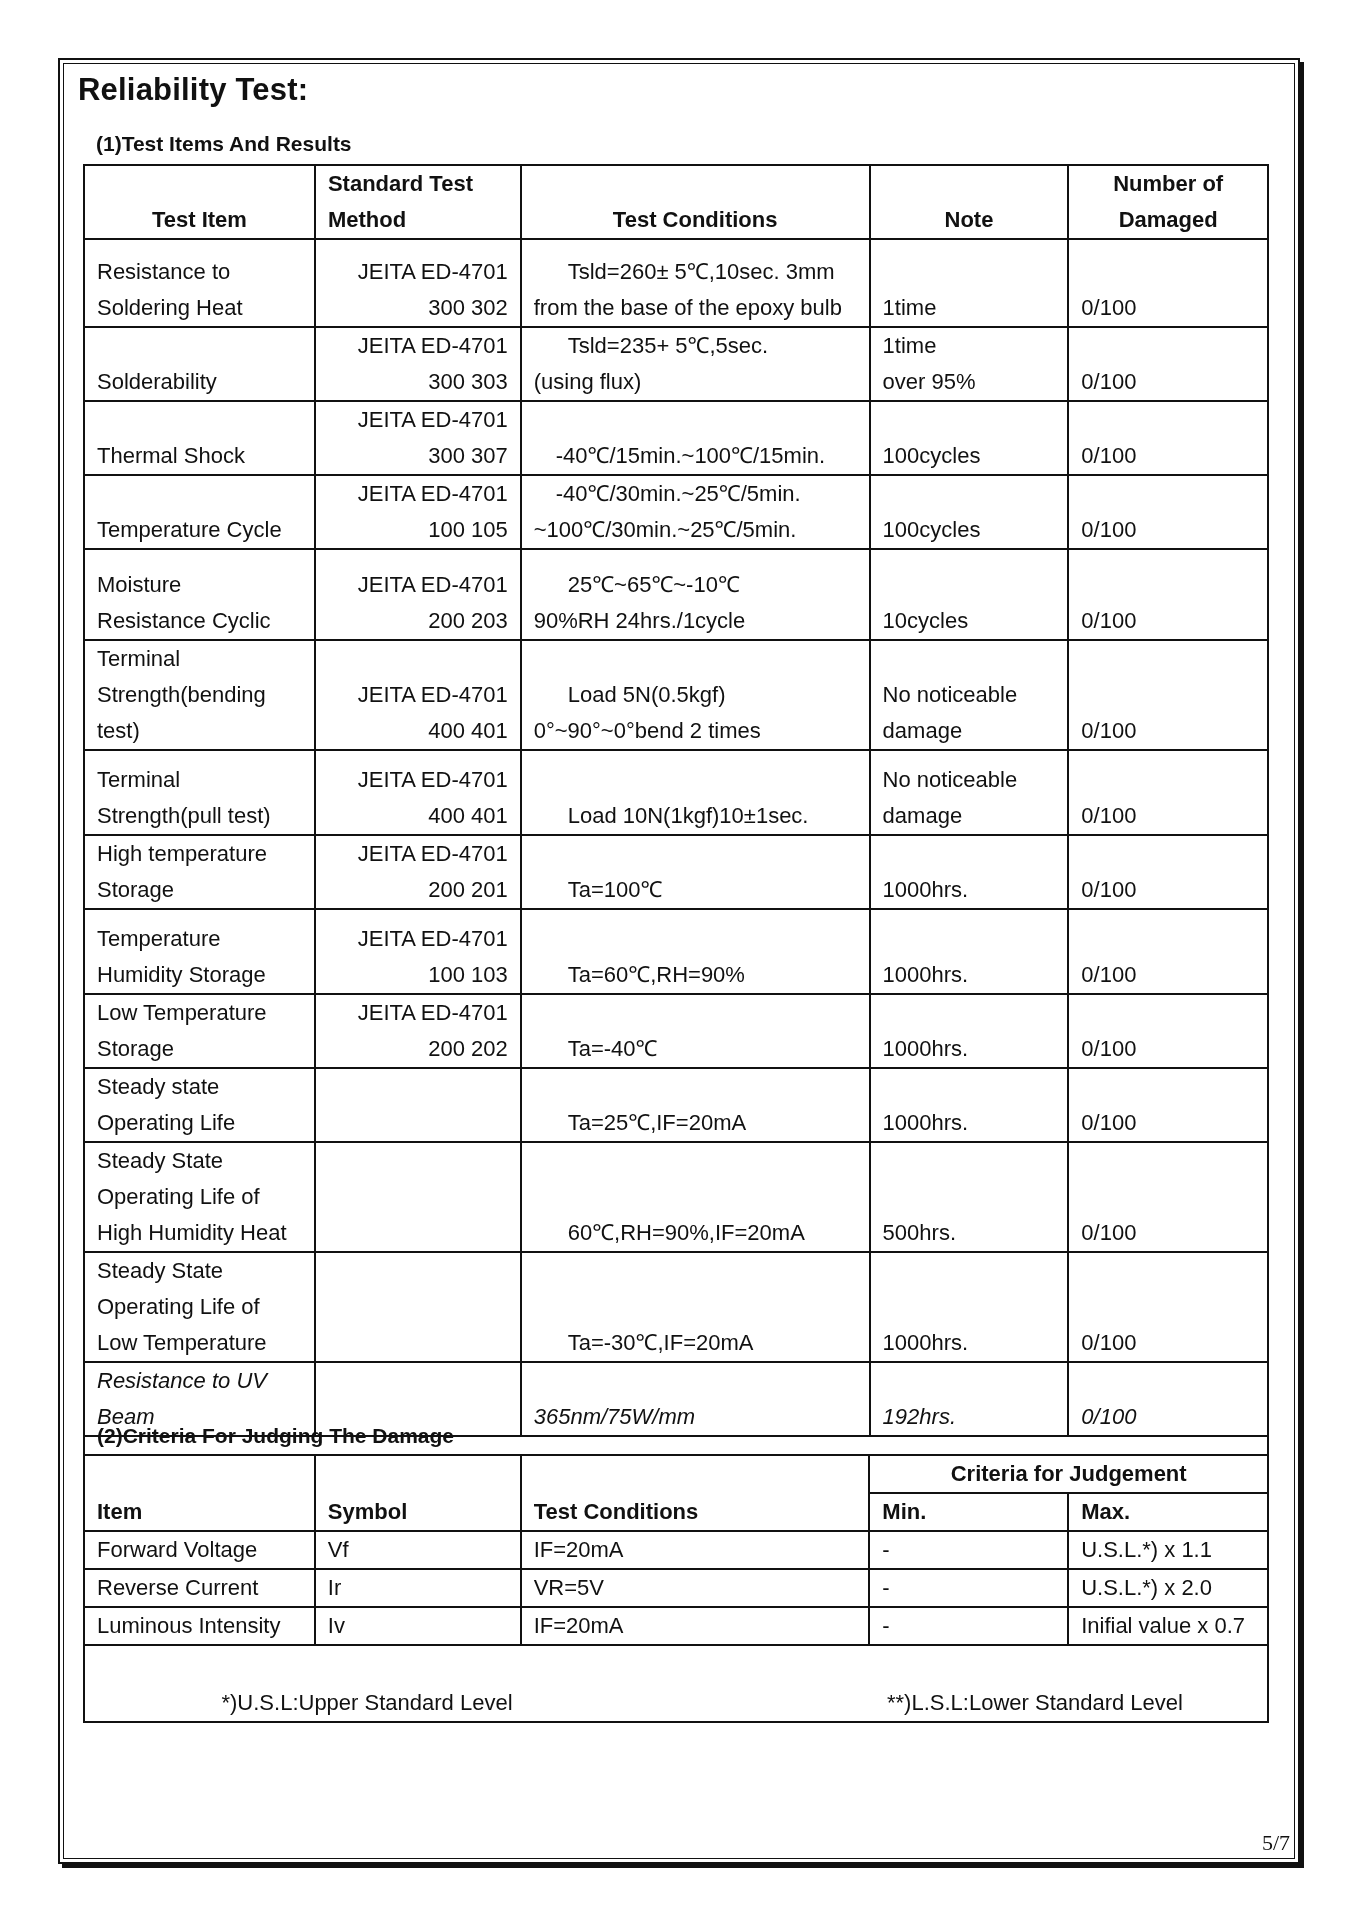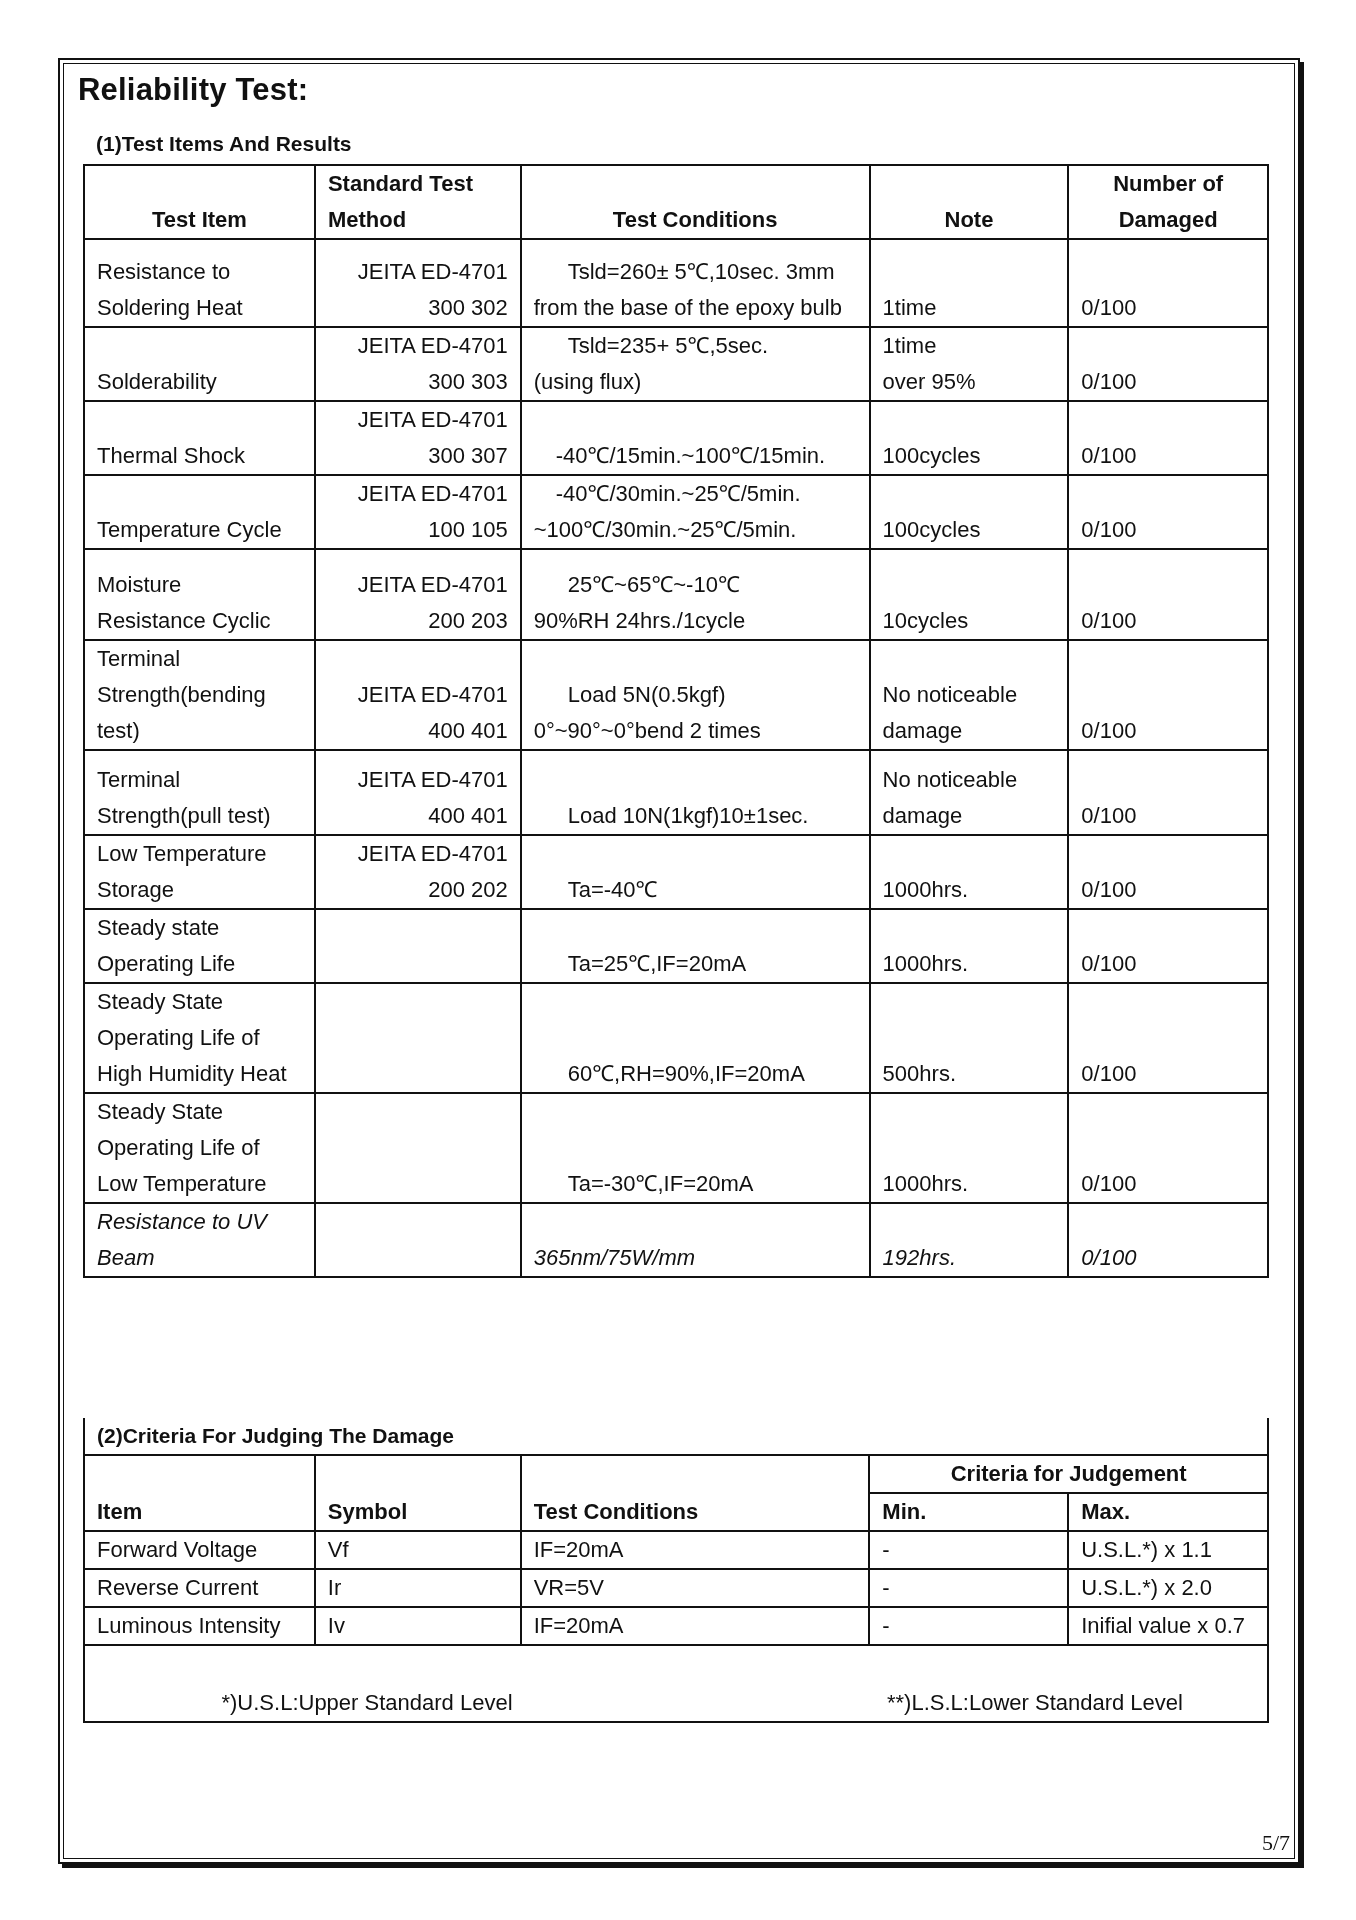--- a/index.html
+++ b/index.html
@@ -177,20 +177,54 @@
         </td>
         <td class="c3">
           <span class="line" style="padding-left: 34px;">Load 10N(1kgf)10±1sec.</span>
         </td>
         <td class="c4">
           <span class="line">No noticeable</span>
           <span class="line">damage</span>
         </td>
         <td class="c5">0/100</td>
       </tr>
+      <tr style="height: 72px;">
+        <td class="c1">
+          <span class="line">High temperature</span>
+          <span class="line">Storage</span>
+        </td>
+        <td class="c2">
+          <span class="line">JEITA ED-4701</span>
+          <span class="line">200 201</span>
+        </td>
+        <td class="c3">
+          <span class="line" style="padding-left: 34px;">Ta=100℃</span>
+        </td>
+        <td class="c4">
+          <span class="line">1000hrs.</span>
+        </td>
+        <td class="c5">0/100</td>
+      </tr>
+      <tr style="height: 85px;">
+        <td class="c1">
+          <span class="line">Temperature</span>
+          <span class="line">Humidity Storage</span>
+        </td>
+        <td class="c2">
+          <span class="line">JEITA ED-4701</span>
+          <span class="line">100 103</span>
+        </td>
+        <td class="c3">
+          <span class="line" style="padding-left: 34px;">Ta=60℃,RH=90%</span>
+        </td>
+        <td class="c4">
+          <span class="line">1000hrs.</span>
+        </td>
+        <td class="c5">0/100</td>
+      </tr>
       <tr style="height: 73px;">
         <td class="c1">
           <span class="line">Low Temperature</span>
           <span class="line">Storage</span>
         </td>
         <td class="c2">
           <span class="line">JEITA ED-4701</span>
           <span class="line">200 202</span>
         </td>
         <td class="c3">

